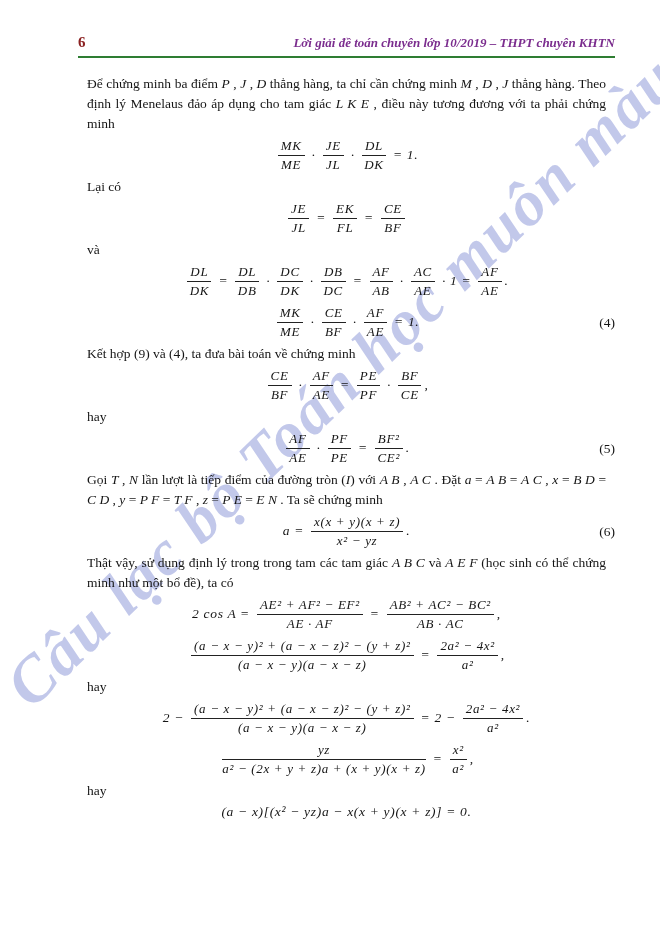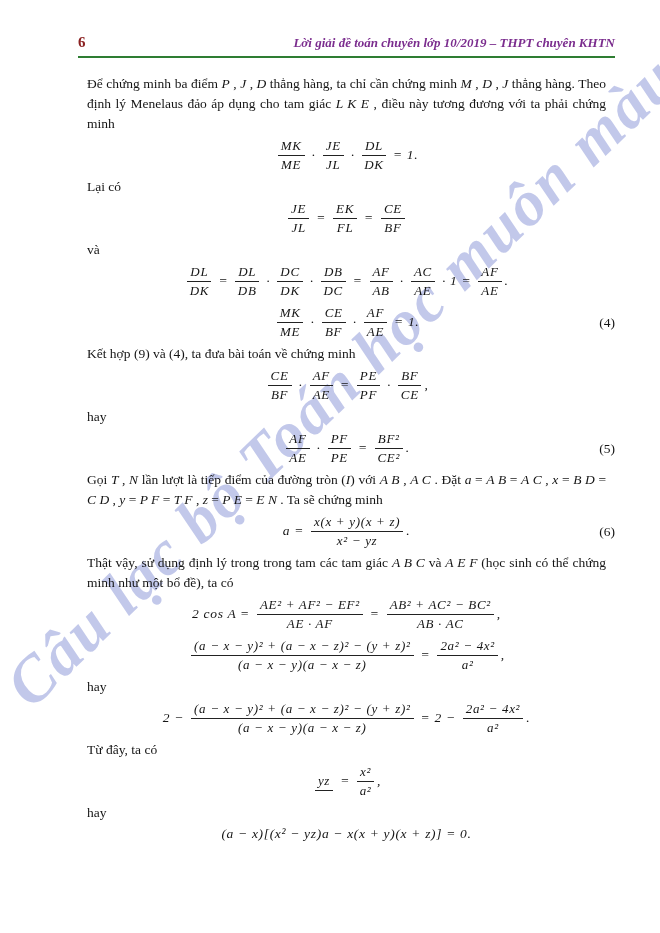--- a/index.html
+++ b/index.html
@@ -60,18 +60,17 @@
       <div class="equation"><span><span class="frac"><span class="num">CE</span><span class="den">BF</span></span><span> · </span><span class="frac"><span class="num">AF</span><span class="den">AE</span></span><span> = </span><span class="frac"><span class="num">PE</span><span class="den">PF</span></span><span> · </span><span class="frac"><span class="num">BF</span><span class="den">CE</span></span><span>,</span></span></div>
       <div class="para"><span>hay</span></div>
       <div class="equation"><span><span class="frac"><span class="num">AF</span><span class="den">AE</span></span><span> · </span><span class="frac"><span class="num">PF</span><span class="den">PE</span></span><span> = </span><span class="frac"><span class="num">BF²</span><span class="den">CE²</span></span><span>.</span></span><span class="eqnum">(5)</span></div>
       <div class="para"><span>Gọi </span><i>T</i><span> , </span><i>N</i><span> lần lượt là tiếp điểm của đường tròn (</span><i>I</i><span>) với </span><i>A B</i><span> , </span><i>A C</i><span> . Đặt </span><i>a</i><span> = </span><i>A B</i><span> = </span><i>A C</i><span> , </span><i>x</i><span> = </span><i>B D</i><span> = </span><i>C D</i><span> , </span><i>y</i><span> = </span><i>P F</i><span> = </span><i>T F</i><span> , </span><i>z</i><span> = </span><i>P E</i><span> = </span><i>E N</i><span> . Ta sẽ chứng minh</span></div>
       <div class="equation"><span><span>a = </span><span class="frac"><span class="num">x(x + y)(x + z)</span><span class="den">x² − yz</span></span><span>.</span></span><span class="eqnum">(6)</span></div>
       <div class="para"><span>Thật vậy, sử dụng định lý trong trong tam các tam giác </span><i>A B C</i><span> và </span><i>A E F</i><span> (học sinh có thể chứng minh như một bổ đề), ta có</span></div>
       <div class="equation"><span><span>2 cos A = </span><span class="frac"><span class="num">AE² + AF² − EF²</span><span class="den">AE · AF</span></span><span> = </span><span class="frac"><span class="num">AB² + AC² − BC²</span><span class="den">AB · AC</span></span><span>,</span></span></div>
       <div class="equation"><span><span class="frac"><span class="num">(a − x − y)² + (a − x − z)² − (y + z)²</span><span class="den">(a − x − y)(a − x − z)</span></span><span> = </span><span class="frac"><span class="num">2a² − 4x²</span><span class="den">a²</span></span><span>,</span></span></div>
       <div class="para"><span>hay</span></div>
       <div class="equation"><span><span>2 − </span><span class="frac"><span class="num">(a − x − y)² + (a − x − z)² − (y + z)²</span><span class="den">(a − x − y)(a − x − z)</span></span><span> = 2 − </span><span class="frac"><span class="num">2a² − 4x²</span><span class="den">a²</span></span><span>.</span></span></div>
-      <div class="para"><span>Từ đây, ta có</span></div>
-      <div class="equation"><span><span class="frac"><span class="num">yz</span></span><span> = </span><span class="frac"><span class="num">x²</span><span class="den">a²</span></span><span>,</span></span></div>
+      <div class="equation"><span><span class="frac"><span class="num">yz</span><span class="den">a² − (2x + y + z)a + (x + y)(x + z)</span></span><span> = </span><span class="frac"><span class="num">x²</span><span class="den">a²</span></span><span>,</span></span></div>
       <div class="para"><span>hay</span></div>
       <div class="equation"><span><span>(a − x)</span><span>[(x² − yz)a − x(x + y)(x + z)]</span><span> = 0.</span></span></div>
     </div>
 </div>
 
 </body></html>

